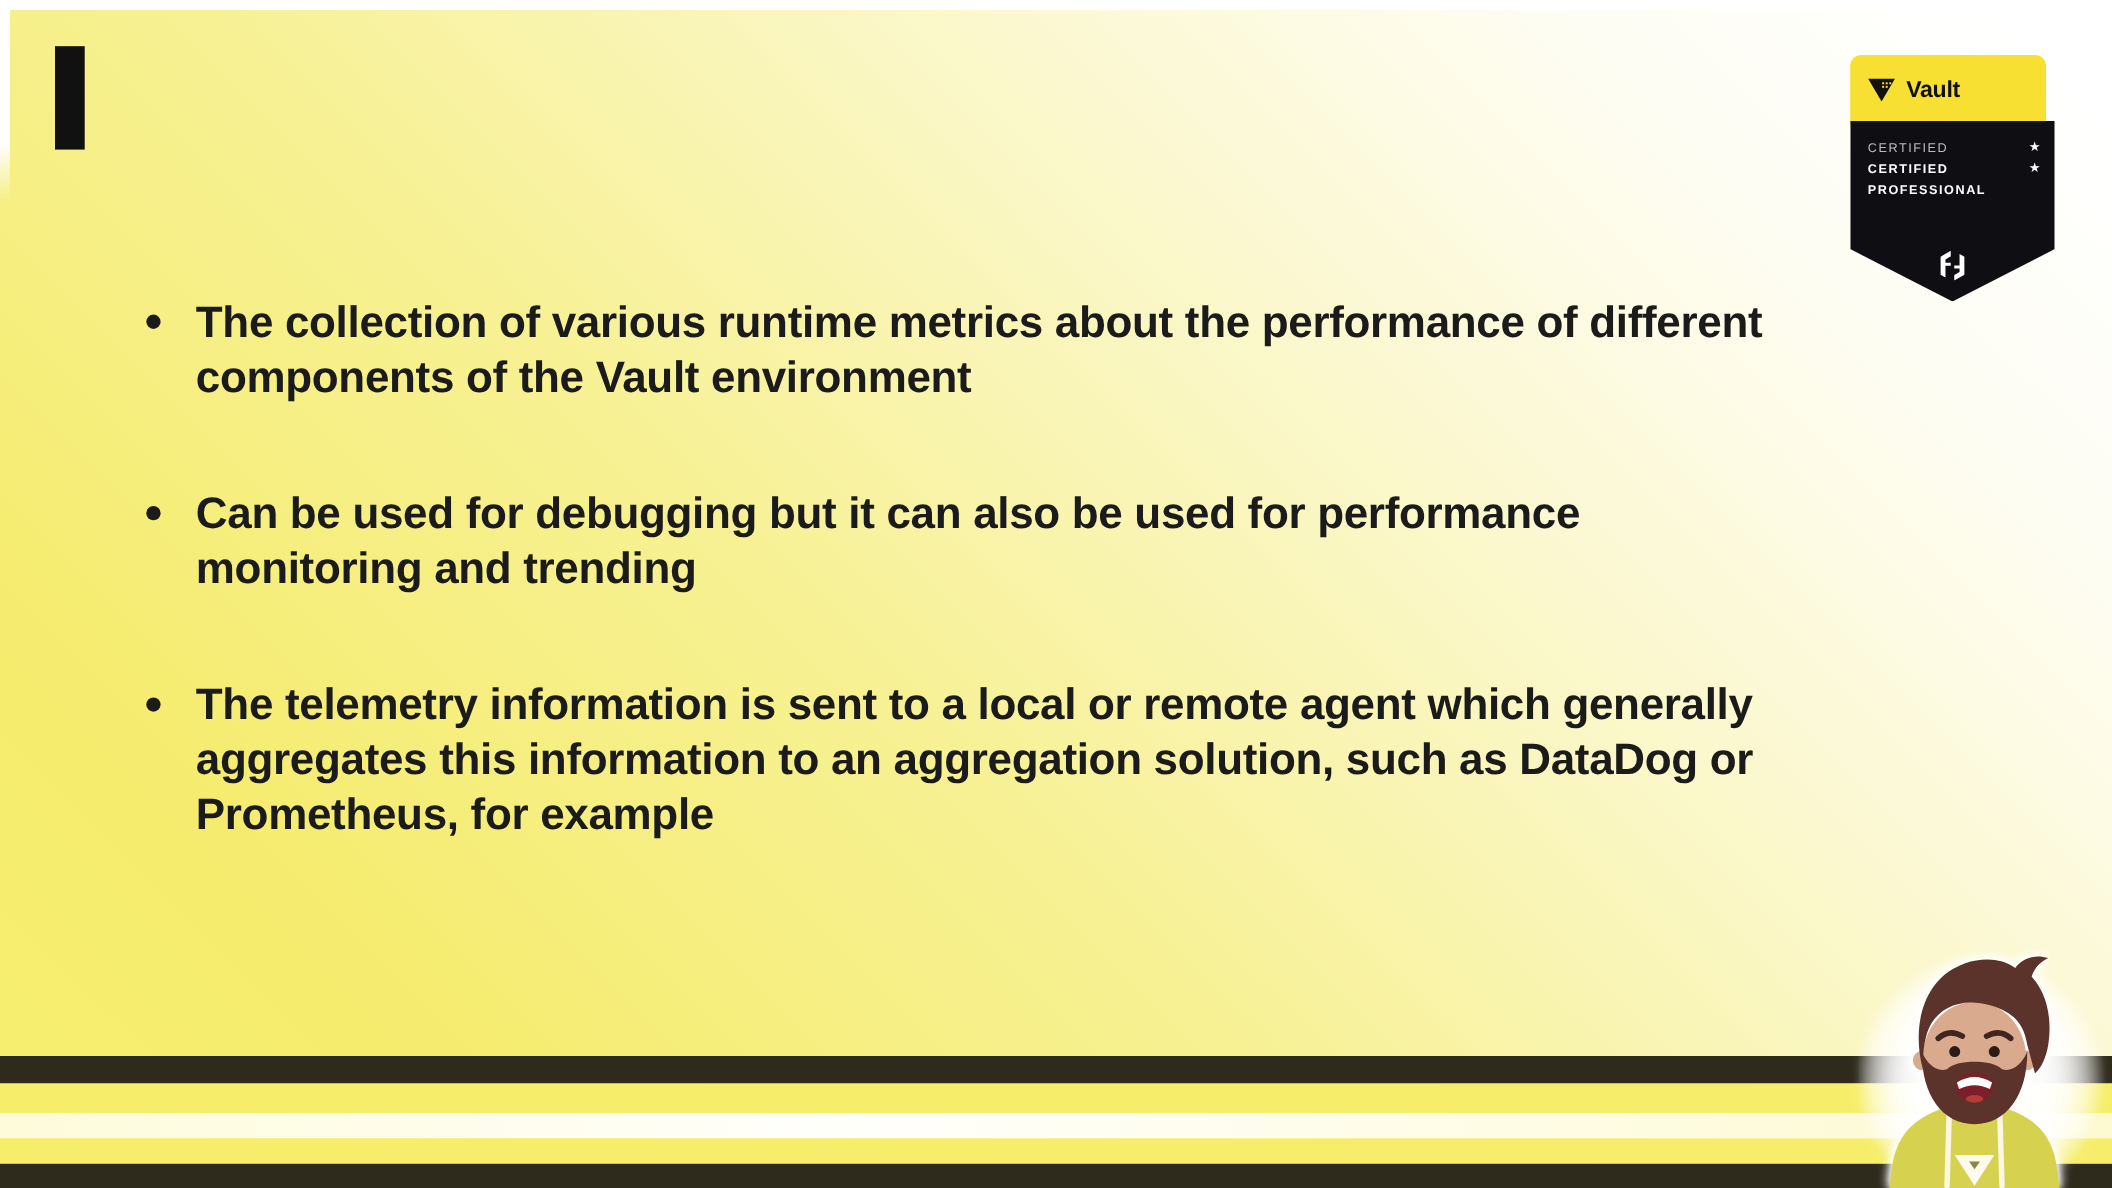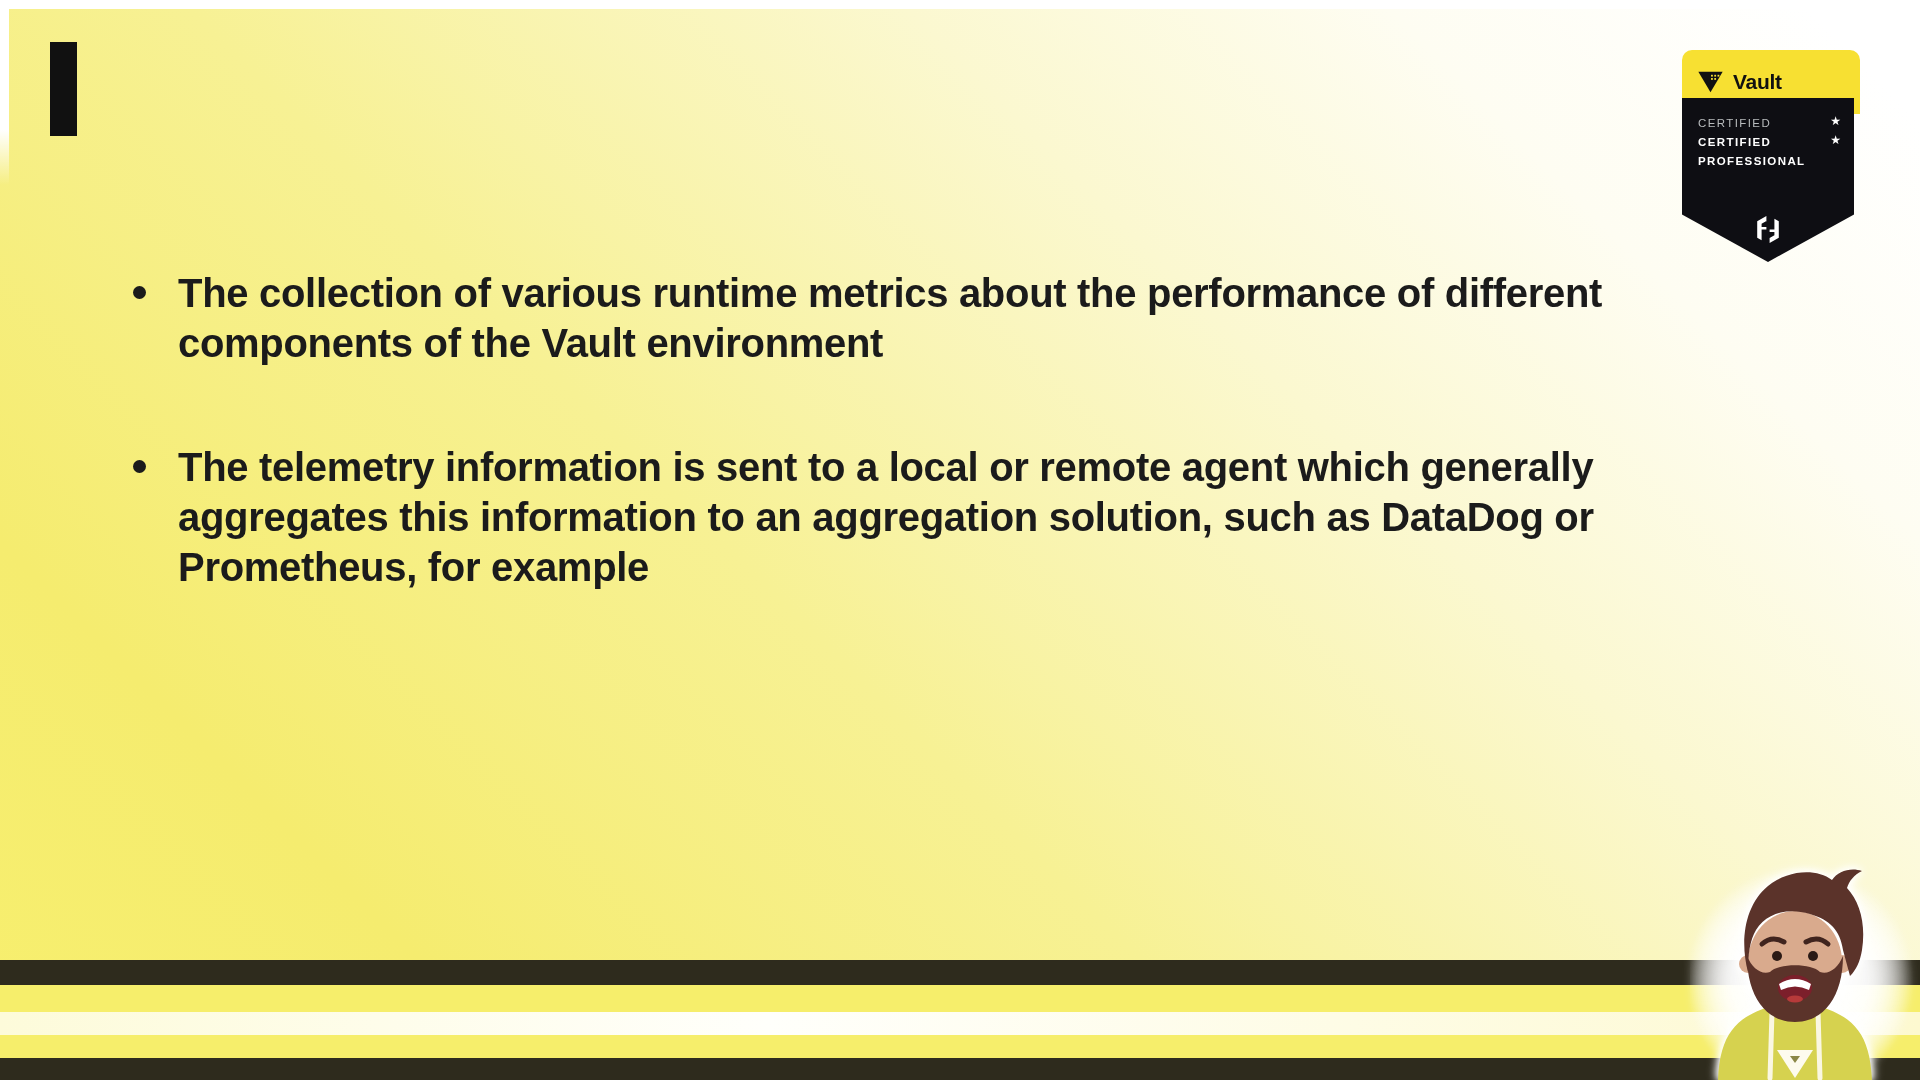--- a/index.html
+++ b/index.html
@@ -35,21 +35,21 @@
 
   
   .badge{position:absolute;left:1682px;top:50px;width:178px;height:212px;}
   .badge-header{
     position:absolute;left:0;top:0;width:178px;height:64px;background:#f7e032;
     border-radius:10px 10px 0 0;display:flex;align-items:center;padding-left:15px;box-sizing:border-box;
   }
   .badge-header .vault-mark{display:block;}
   .badge-wordmark{font-size:21px;font-weight:700;color:#111111;margin-left:9px;letter-spacing:-0.3px;}
   .badge-shield{
-    position:absolute;left:0;top:48px;width:172px;height:164px;background:#0e0e13;
+    position:absolute;left:0;top:60px;width:186px;height:164px;background:#0e0e13;
     clip-path:polygon(0 0,100% 0,100% 71%,50% 100%,0 71%);
   }
   .badge-lines{position:absolute;left:16px;top:16px;}
   .badge-line{font-size:11.5px;line-height:19px;letter-spacing:1.4px;color:#ffffff;font-weight:700;white-space:nowrap;}
   .badge-line.first{color:#b9bcbe;font-weight:400;}
   .badge-stars{position:absolute;right:13px;top:14px;text-align:center;}
   .badge-star{display:block;color:#ffffff;font-size:12px;line-height:19px;}
   .hashicorp-logo{position:absolute;left:50%;transform:translateX(-50%);top:118px;}
 
   
@@ -108,20 +108,25 @@
   </div>
 
   <ul class="bullet-list">
     <li class="bullet-item">
       <span class="bullet-marker"></span>
       <span class="bullet-text">The collection of various runtime metrics about the performance of different
 components of the Vault environment</span>
     </li>
     <li class="bullet-item">
       <span class="bullet-marker"></span>
+      <span class="bullet-text">Can be used for debugging but it can also be used for performance
+monitoring and trending</span>
+    </li>
+    <li class="bullet-item">
+      <span class="bullet-marker"></span>
       <span class="bullet-text">The telemetry information is sent to a local or remote agent which generally
 aggregates this information to an aggregation solution, such as DataDog or
 Prometheus, for example</span>
     </li>
   </ul>
 
   <div class="stripe stripe-dark-1"></div>
   <div class="stripe stripe-yellow-1"></div>
   <div class="stripe stripe-cream"></div>
   <div class="stripe stripe-yellow-2"></div>

